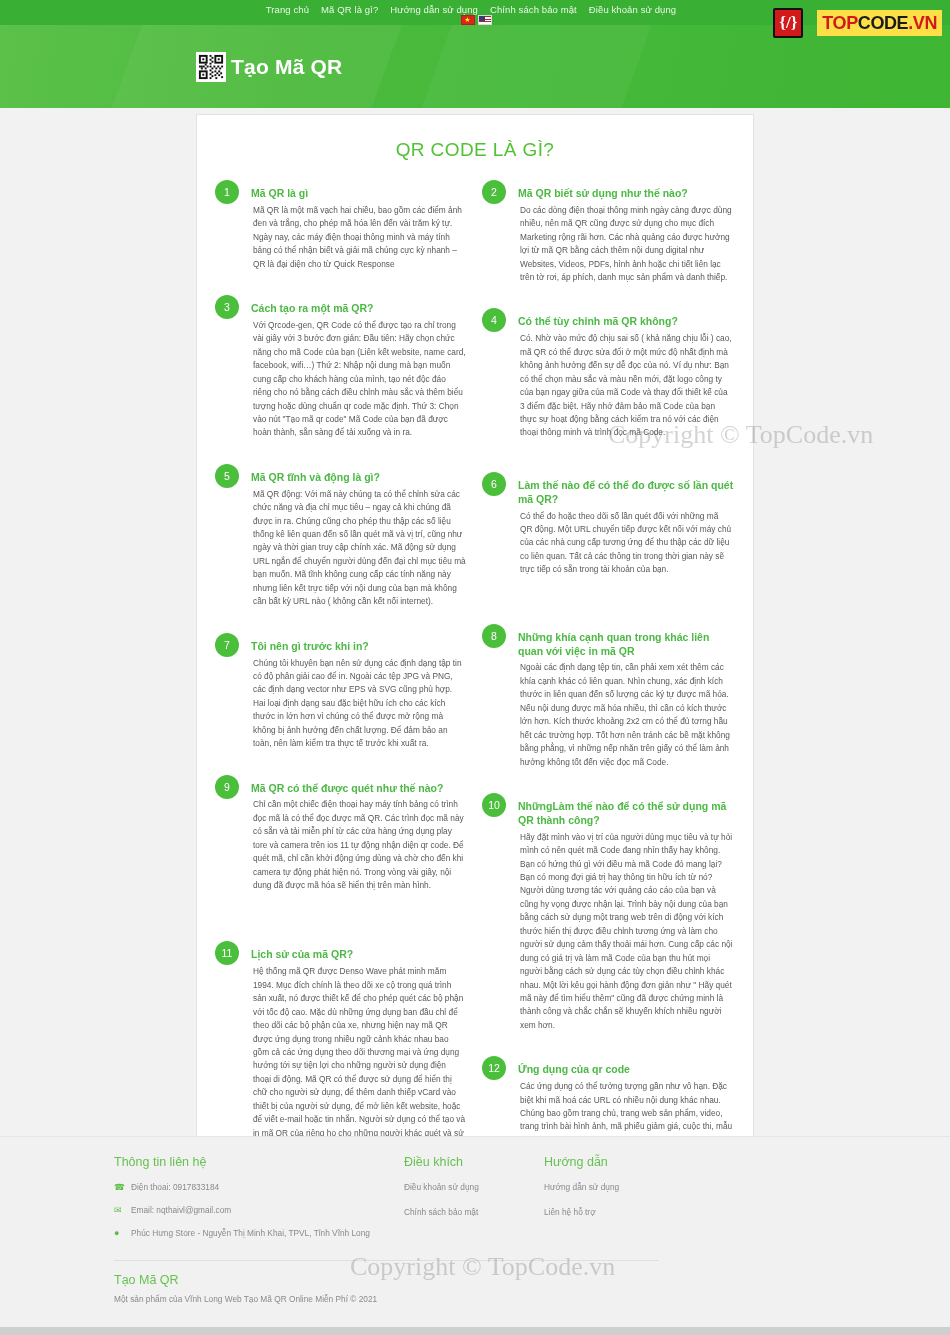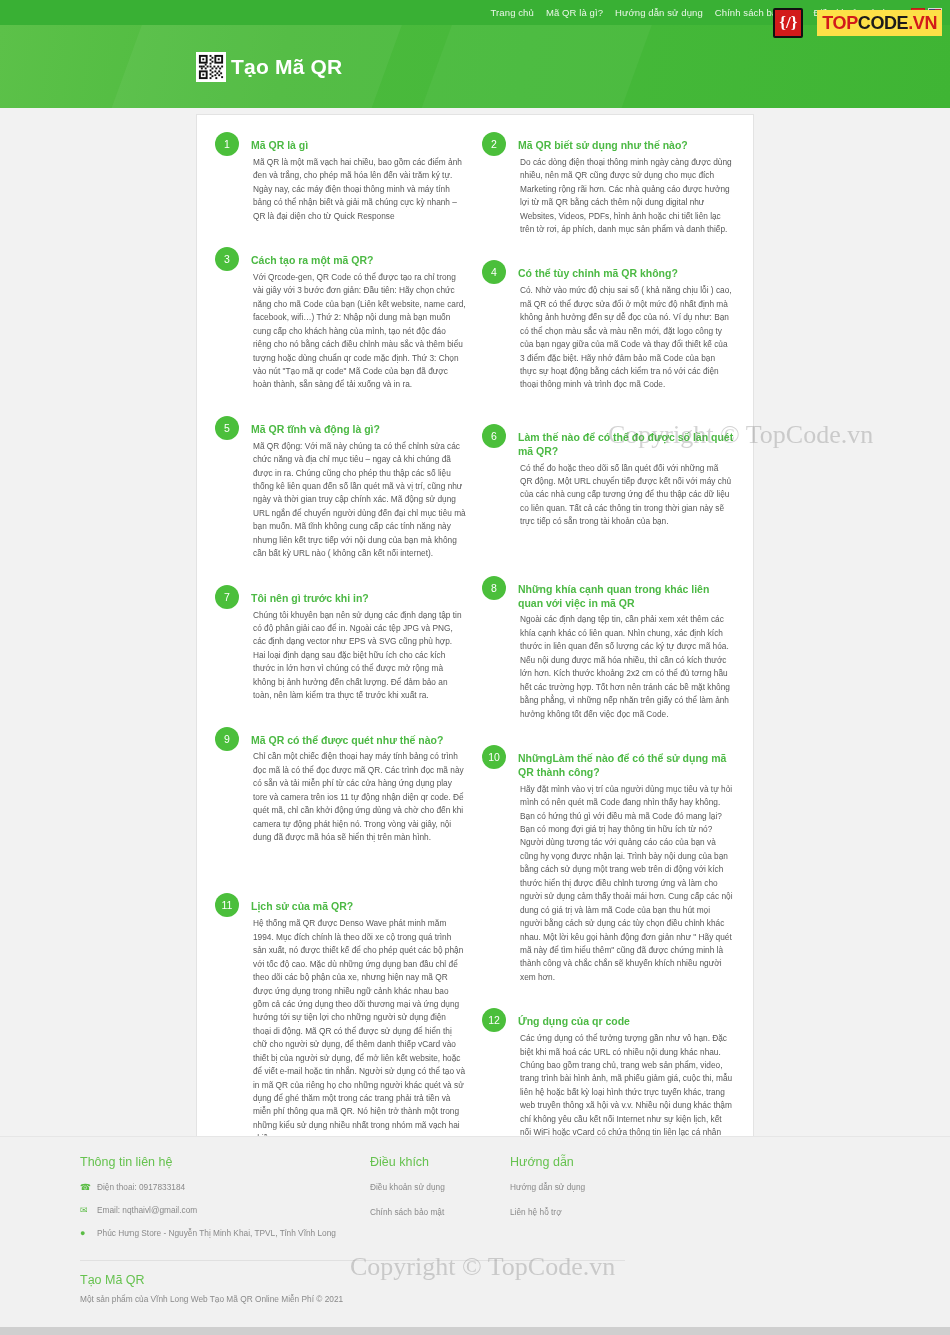--- a/index.html
+++ b/index.html
@@ -15,20 +15,21 @@
 
   
   .topbar {
     position: relative;
     height: 25px;
     background: #39b034;
     display: flex;
     align-items: center;
     justify-content: flex-end;
     padding-right: 8px;
+    flex-direction: column;
   }
   .topnav { display:flex; align-items:center; gap:12px; }
   .topnav a {
     color: #eaf7e8;
     font-size: 9.5px;
     text-decoration: none;
     white-space: nowrap;
     letter-spacing: .1px;
   }
   .flags { display:flex; gap:3px; margin-left:10px; align-items:center; }
@@ -129,21 +130,21 @@
     font-size:10px; font-weight:bold; letter-spacing:.3px;
     padding:12px 0; width:122px; cursor:pointer;
     border-radius:2px;
   }
 
   
   .footer{
     position:absolute; left:0; top:1136px; width:950px; height:199px;
     background:#f1f1f1; border-top:1px solid #e6e6e6;
   }
-  .footer-inner{ position:relative; margin-left:80px; width:558px; padding-top:18px; }
+  .footer-inner{ position:relative; margin-left:114px; width:558px; padding-top:18px; }
   .foot-cols{ display:flex; }
   .fc1{ width:290px; }
   .fc2{ width:140px; }
   .fc3{ width:128px; }
   .foot-h{
     color:#66c24f; font-size:12.5px; margin:0 0 13px 0; font-weight:normal;
   }
   .foot-line{
     display:flex; align-items:center; color:#8a8a8a; font-size:8.3px; margin-bottom:13px;
   }
@@ -249,20 +250,21 @@
             <rect x="19" y="25" width="2" height="2"></rect>
           <rect x="4" y="13" width="2" height="2"></rect>
             <rect x="8" y="11" width="2" height="2"></rect>
         </g>
       </svg>
       <span class="hero-title">Tạo Mã QR</span>
     </div>
   </div>
 
   <div class="card">
+    <h1 class="card-title">QR CODE LÀ GÌ?</h1>
 
     <div class="grid">
 
       <div class="col">
         <div class="faq">
           <div class="badge">1</div>
           <div class="faq-body">
             <p class="faq-q">Mã QR là gì</p>
             <p class="faq-a">Mã QR là một mã vạch hai chiều, bao gồm các điểm ảnh đen và trắng, cho phép mã hóa lên đến vài trăm ký tự. Ngày nay, các máy điện thoại thông minh và máy tính bảng có thể nhận biết và giải mã chúng cực kỳ nhanh – QR là đại diện cho từ Quick Response</p>
           </div>

